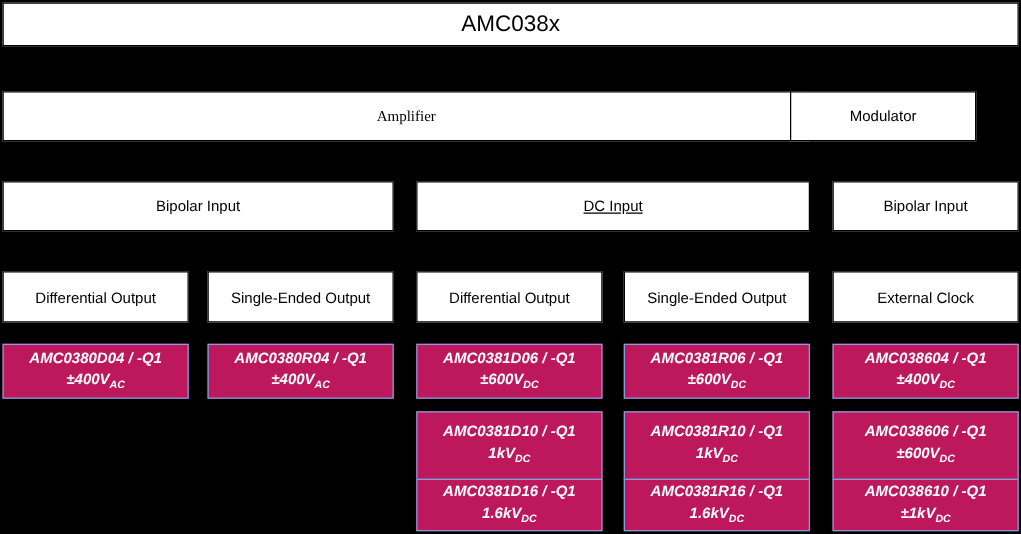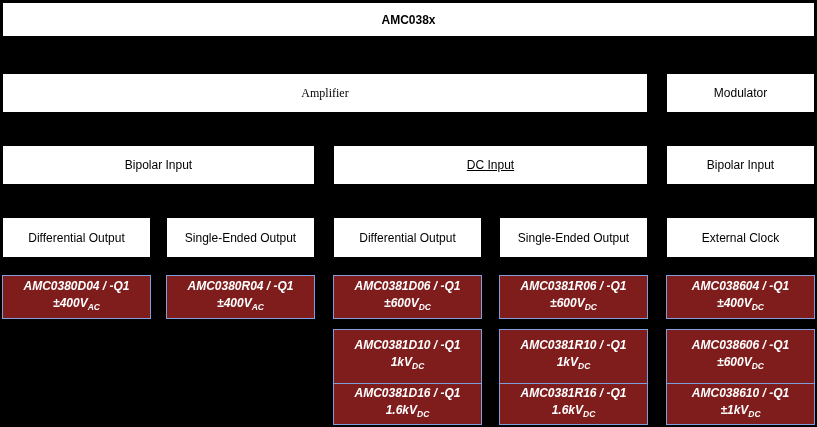--- a/index.html
+++ b/index.html
@@ -16,24 +16,24 @@
     background: #ffffff;
     border: 1px solid #000000;
     box-sizing: border-box;
     display: flex;
     align-items: center;
     justify-content: center;
     color: #000000;
     font-size: 12px;
     text-align: center;
   }
-  .wbox.title { font-weight: bold; font-size: 12px; }
+  .wbox.title { font-weight: normal; font-size: 18px; }
   .pbox {
     position: absolute;
-    background: #7f1d1d;
+    background: #be185d;
     border: 1px solid #7F9FDC;
     box-sizing: border-box;
     display: flex;
     flex-direction: column;
     align-items: center;
     justify-content: center;
     color: #ffffff;
     font-size: 12px;
     font-weight: bold;
     font-style: italic;
@@ -61,21 +61,21 @@
 
 <div id="canvas">
 
   <div class="wbox title" style="left:2px; top:2px; width:813px; height:35px;">
     <span>AMC038x</span>
   </div>
 
   <div class="wbox" style="left:2px; top:73px; width:646px; height:40px;font-family:Liberation Serif, serif;">
     <span>Amplifier</span>
   </div>
-  <div class="wbox" style="left:666px; top:73px; width:149px; height:40px;">
+  <div class="wbox" style="left:632px; top:73px; width:149px; height:40px;">
     <span>Modulator</span>
   </div>
 
   <div class="wbox" style="left:2px; top:145px; width:313px; height:40px;">
     <span>Bipolar Input</span>
   </div>
   <div class="wbox" style="left:333px; top:145px; width:315px; height:40px;text-decoration:underline;">
     <span>DC Input</span>
   </div>
   <div class="wbox" style="left:666px; top:145px; width:149px; height:40px;">

